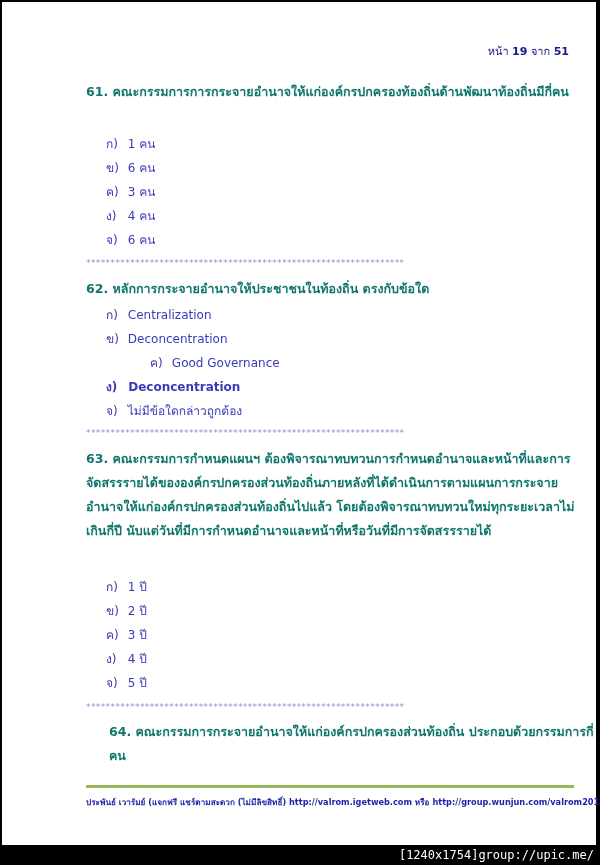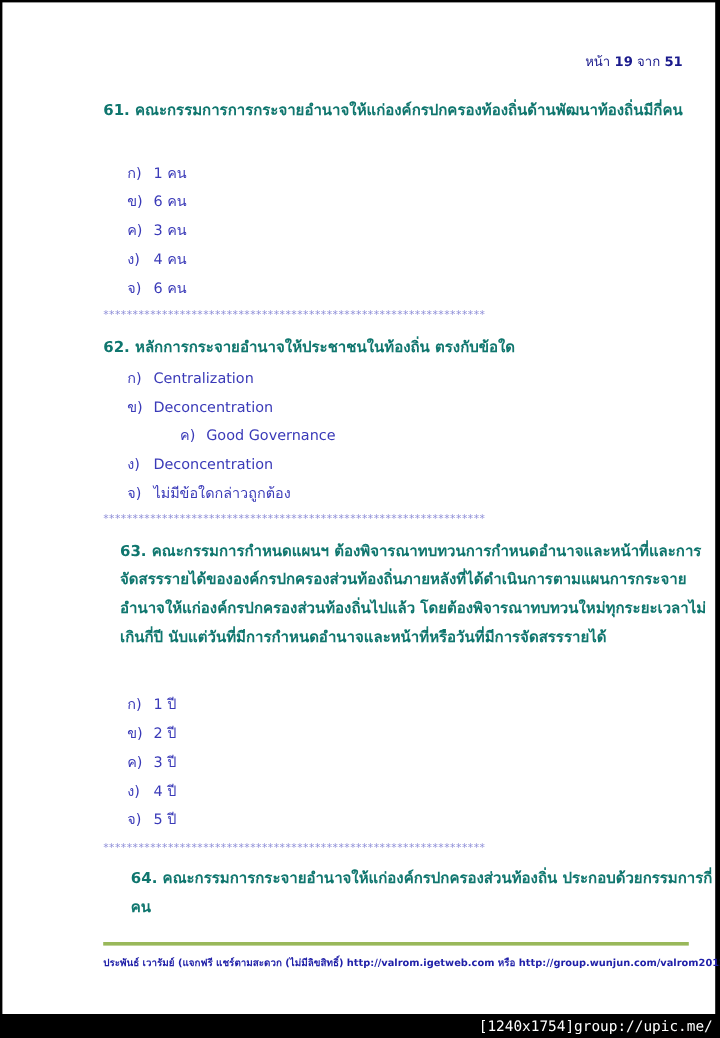--- a/index.html
+++ b/index.html
@@ -61,25 +61,25 @@
     <div class="opt" style="top:158px;"><span class="lbl">ข)</span> <span>6 คน</span></div>
     <div class="opt" style="top:182px;"><span class="lbl">ค)</span> <span>3 คน</span></div>
     <div class="opt" style="top:206px;"><span class="lbl">ง)</span> <span>4 คน</span></div>
     <div class="opt" style="top:230px;"><span class="lbl">จ)</span> <span>6 คน</span></div>
     <div class="stars" style="top:256px;">*****************************************************************</div>
 
     <div class="q" style="top:275px;">62. หลักการกระจายอำนาจให้ประชาชนในท้องถิ่น ตรงกับข้อใด</div>
     <div class="opt" style="top:305px;"><span class="lbl">ก)</span> <span>Centralization</span></div>
     <div class="opt" style="top:329px;"><span class="lbl">ข)</span> <span>Deconcentration</span></div>
     <div class="opt" style="top:353px;margin-left:44px;"><span class="lbl">ค)</span> <span>Good Governance</span></div>
-    <div class="opt" style="top:377px;"><span class="lbl">ง)</span> <span>Deconcentration</span></div>
+    <div class="opt" style="top:377px;font-weight:bold;"><span class="lbl">ง)</span> <span>Deconcentration</span></div>
     <div class="opt" style="top:401px;"><span class="lbl">จ)</span> <span>ไม่มีข้อใดกล่าวถูกต้อง</span></div>
     <div class="stars" style="top:426px;">*****************************************************************</div>
 
-    <div class="q" style="top:445px;margin-left:14px;">63. คณะกรรมการกำหนดแผนฯ ต้องพิจารณาทบทวนการกำหนดอำนาจและหน้าที่และการจัดสรรรายได้ขององค์กรปกครองส่วนท้องถิ่นภายหลังที่ได้ดำเนินการตามแผนการกระจายอำนาจให้แก่องค์กรปกครองส่วนท้องถิ่นไปแล้ว โดยต้องพิจารณาทบทวนใหม่ทุกระยะเวลาไม่เกินกี่ปี นับแต่วันที่มีการกำหนดอำนาจและหน้าที่หรือวันที่มีการจัดสรรรายได้</div>
+    <div class="q" style="top:445px;">63. คณะกรรมการกำหนดแผนฯ ต้องพิจารณาทบทวนการกำหนดอำนาจและหน้าที่และการจัดสรรรายได้ขององค์กรปกครองส่วนท้องถิ่นภายหลังที่ได้ดำเนินการตามแผนการกระจายอำนาจให้แก่องค์กรปกครองส่วนท้องถิ่นไปแล้ว โดยต้องพิจารณาทบทวนใหม่ทุกระยะเวลาไม่เกินกี่ปี นับแต่วันที่มีการกำหนดอำนาจและหน้าที่หรือวันที่มีการจัดสรรรายได้</div>
     <div class="opt" style="top:577px;"><span class="lbl">ก)</span> <span>1 ปี</span></div>
     <div class="opt" style="top:601px;"><span class="lbl">ข)</span> <span>2 ปี</span></div>
     <div class="opt" style="top:625px;"><span class="lbl">ค)</span> <span>3 ปี</span></div>
     <div class="opt" style="top:649px;"><span class="lbl">ง)</span> <span>4 ปี</span></div>
     <div class="opt" style="top:673px;"><span class="lbl">จ)</span> <span>5 ปี</span></div>
     <div class="stars" style="top:700px;">*****************************************************************</div>
 
     <div class="q" style="top:718px;margin-left:23px;">64. คณะกรรมการกระจายอำนาจให้แก่องค์กรปกครองส่วนท้องถิ่น ประกอบด้วยกรรมการกี่คน</div>
 
     <div class="rule"></div>

